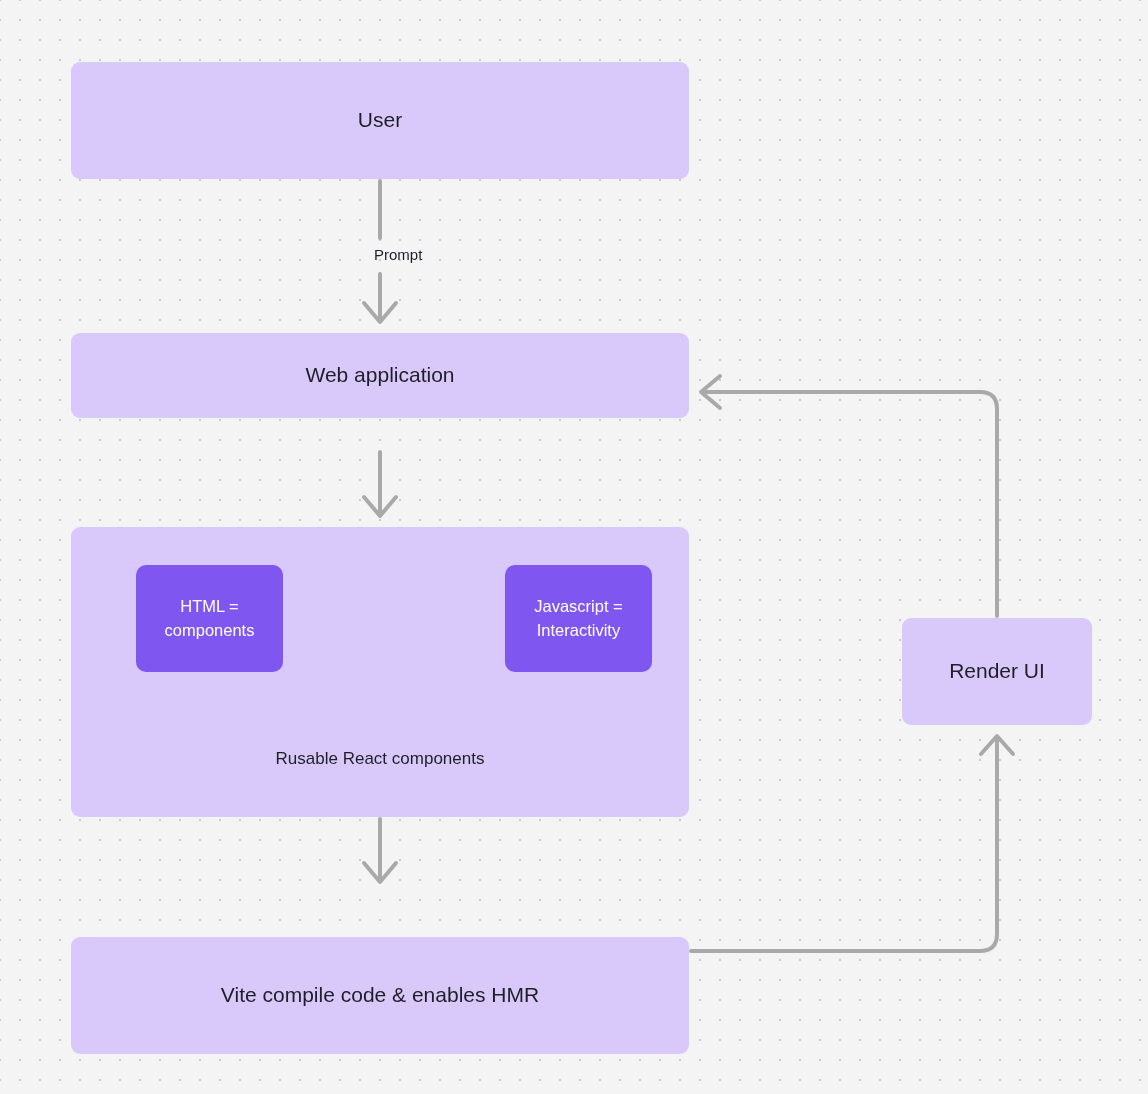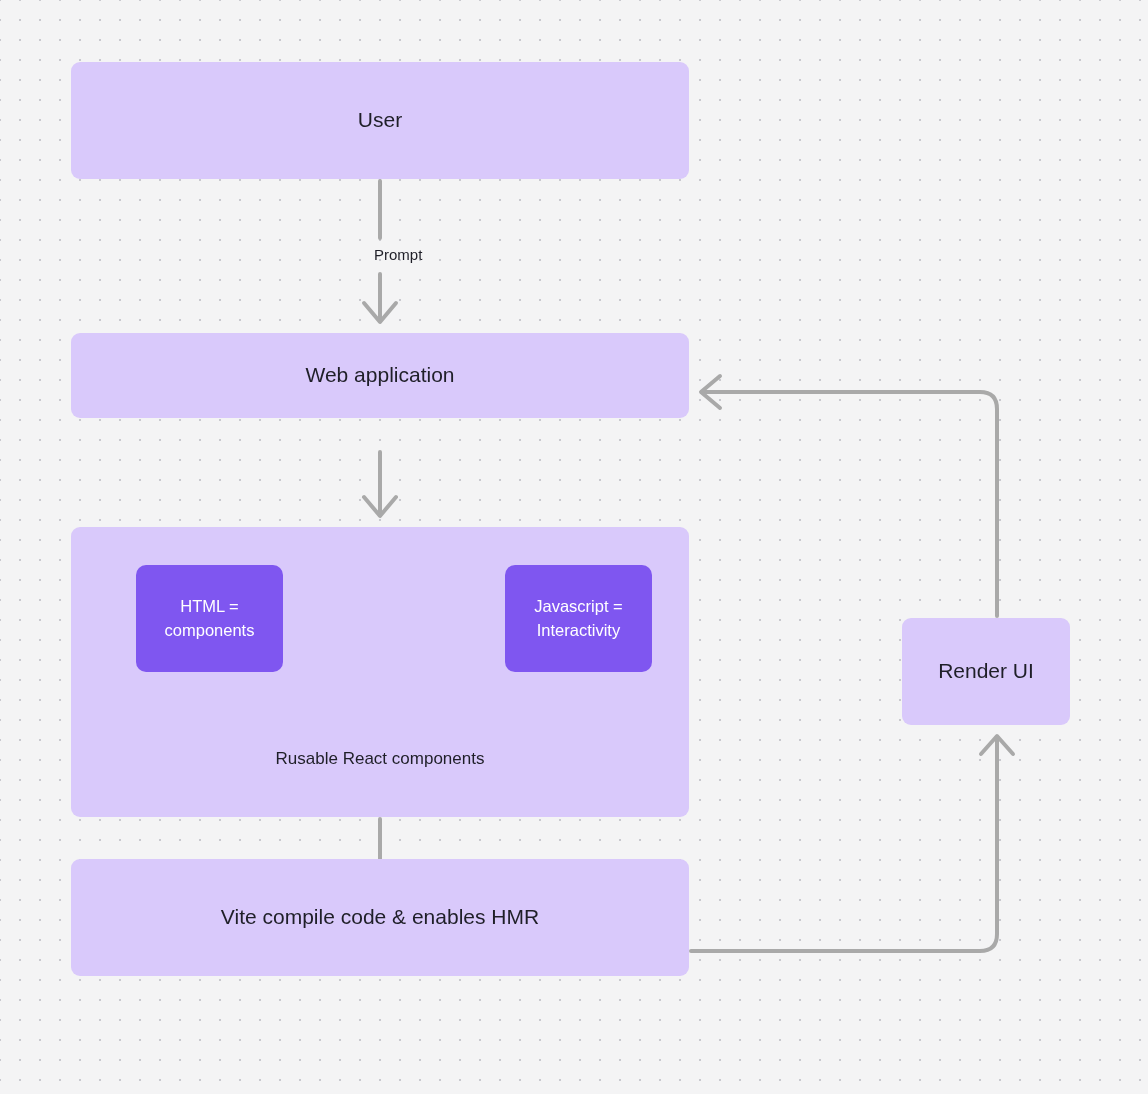--- a/index.html
+++ b/index.html
@@ -43,22 +43,22 @@
     background: #7f56f0;
     color: #ffffff;
     font-size: 16.5px;
     line-height: 1.42;
     border-radius: 10px;
   }
   
   #node-user        { left: 71px;  top: 62px;  width: 618px; height: 117px; }
   #node-webapp      { left: 71px;  top: 333px; width: 618px; height: 85px; }
   #node-components  { left: 71px;  top: 527px; width: 618px; height: 290px; }
-  #node-vite        { left: 71px;  top: 859px; width: 618px; height: 117px; }
-  #node-render      { left: 902px; top: 618px; width: 168px; height: 107px; }
+  #node-vite        { left: 71px;  top: 937px; width: 618px; height: 117px; }
+  #node-render      { left: 902px; top: 618px; width: 190px; height: 107px; }
 
   #node-html { left: 136px; top: 565px; width: 147px; height: 107px; }
   #node-css  { left: 306px; top: 565px; width: 147px; height: 107px; }
   #node-js   { left: 476px; top: 565px; width: 147px; height: 107px; margin-left: 29px; }
 
   .group-caption {
     position: absolute;
     left: 71px;
     top: 749px;
     width: 618px;

